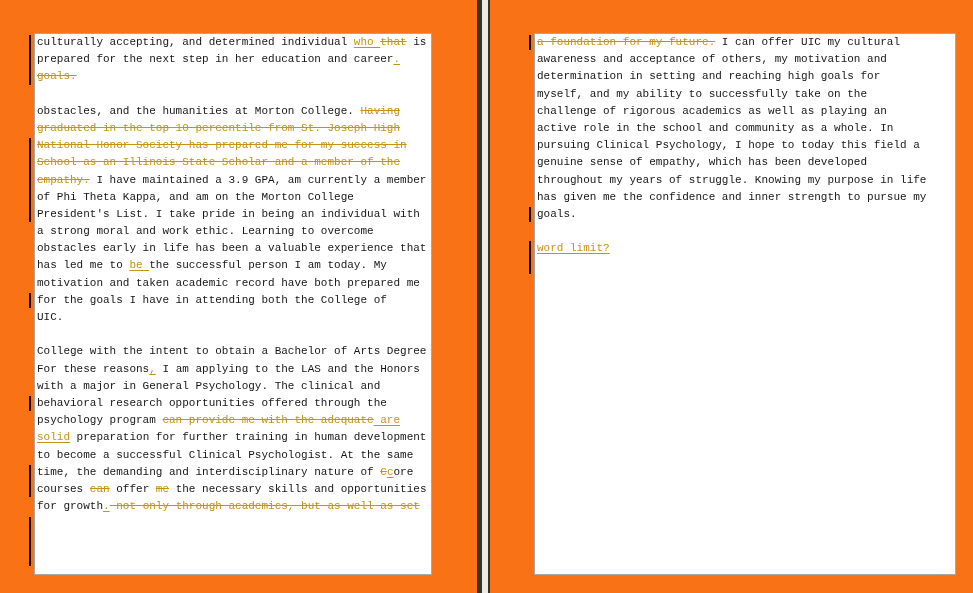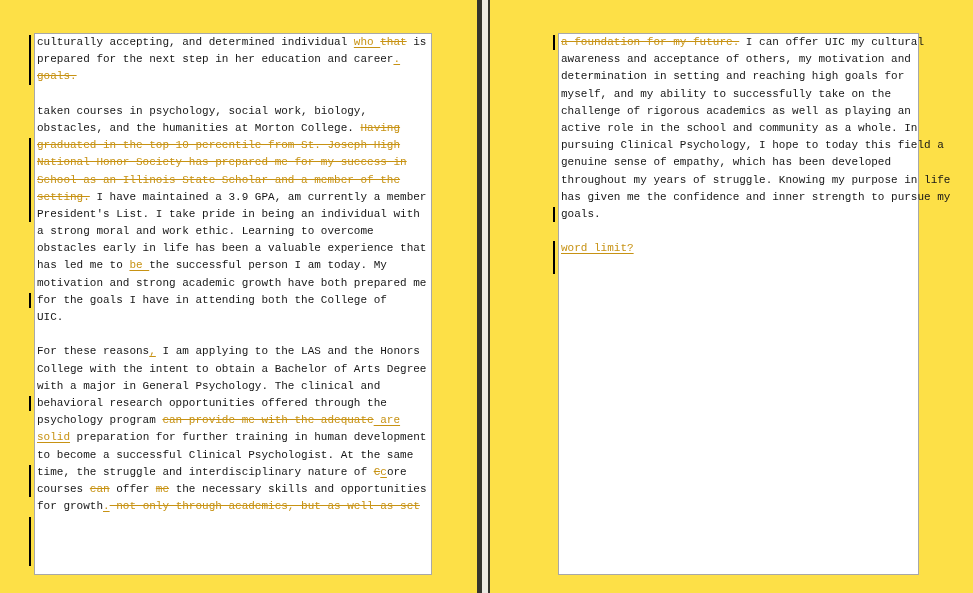--- a/index.html
+++ b/index.html
@@ -8,33 +8,33 @@
     background: #ffffff;
     width: 973px;
     height: 593px;
     overflow: hidden;
     font-family: "Liberation Mono", "DejaVu Sans Mono", monospace;
   }
   .workspace {
     position: relative;
     width: 973px;
     height: 593px;
-    background: #fde047;
+    background: #f97316;
     font-family: Liberation Mono, monospace;
   }
   .page {
     position: absolute;
     top: 33px;
     height: 542px;
     background: #ffffff;
     border: 1px solid var(--page-border, #a8a8a8);
     box-sizing: border-box;
   }
   #page-1 { left: 34px;  width: 398px; }
-  #page-2 { left: 558px; width: 361px; }
+  #page-2 { left: 534px; width: 422px; }
   .page-text {
     position: absolute;
     left: 2px;
     top: 0px;
     right: 0;
   }
   .line {
     height: 17.2px;
     line-height: 17.2px;
     font-size: 11px;
@@ -77,42 +77,42 @@
 <body>
 
 <div class="workspace">
 
   <div class="page" id="page-1">
     <div class="page-text">
         <div class="line"><span class="run-n">culturally accepting, and determined individual </span><span class="run-i">who </span><span class="run-d">that</span><span class="run-n"> is</span></div>
         <div class="line"><span class="run-n">prepared for the next step in her education and career</span><span class="run-i">.</span></div>
         <div class="line"><span class="run-d">goals.</span></div>
         <div class="line"></div>
-        <div class="line"><span class="run-n">taken courses in psychology, social work, biology,</span></div>
         <div class="line"><span class="run-n">obstacles, and the humanities at Morton College. </span><span class="run-d">Having</span></div>
         <div class="line"><span class="run-d">graduated in the top 10 percentile from St. Joseph High</span></div>
         <div class="line"><span class="run-d">National Honor Society has prepared me for my success in</span></div>
         <div class="line"><span class="run-d">School as an Illinois State Scholar and a member of the</span></div>
-        <div class="line"><span class="run-d">setting.</span><span class="run-n"> I have maintained a 3.9 GPA, am currently a member</span></div>
+        <div class="line"><span class="run-d">empathy.</span><span class="run-n"> I have maintained a 3.9 GPA, am currently a member</span></div>
+        <div class="line"><span class="run-n">of Phi Theta Kappa, and am on the Morton College</span></div>
         <div class="line"><span class="run-n">President's List. I take pride in being an individual with</span></div>
         <div class="line"><span class="run-n">a strong moral and work ethic. Learning to overcome</span></div>
         <div class="line"><span class="run-n">obstacles early in life has been a valuable experience that</span></div>
         <div class="line"><span class="run-n">has led me to </span><span class="run-i">be </span><span class="run-n">the successful person I am today. My</span></div>
-        <div class="line"><span class="run-n">motivation and strong academic growth have both prepared me</span></div>
+        <div class="line"><span class="run-n">motivation and taken academic record have both prepared me</span></div>
         <div class="line"><span class="run-n">for the goals I have in attending both the College of</span></div>
         <div class="line"><span class="run-n">UIC.</span></div>
         <div class="line"></div>
+        <div class="line"><span class="run-n">College with the intent to obtain a Bachelor of Arts Degree</span></div>
         <div class="line"><span class="run-n">For these reasons</span><span class="run-i">,</span><span class="run-n"> I am applying to the LAS and the Honors</span></div>
-        <div class="line"><span class="run-n">College with the intent to obtain a Bachelor of Arts Degree</span></div>
         <div class="line"><span class="run-n">with a major in General Psychology. The clinical and</span></div>
         <div class="line"><span class="run-n">behavioral research opportunities offered through the</span></div>
         <div class="line"><span class="run-n">psychology program </span><span class="run-d">can provide me with the adequate</span><span class="run-i"> are</span></div>
         <div class="line"><span class="run-i">solid</span><span class="run-n"> preparation for further training in human development</span></div>
         <div class="line"><span class="run-n">to become a successful Clinical Psychologist. At the same</span></div>
-        <div class="line"><span class="run-n">time, the struggle and interdisciplinary nature of </span><span class="run-d">C</span><span class="run-i">c</span><span class="run-n">ore</span></div>
+        <div class="line"><span class="run-n">time, the demanding and interdisciplinary nature of </span><span class="run-d">C</span><span class="run-i">c</span><span class="run-n">ore</span></div>
         <div class="line"><span class="run-n">courses </span><span class="run-d">can</span><span class="run-n"> offer </span><span class="run-d">me</span><span class="run-n"> the necessary skills and opportunities</span></div>
         <div class="line"><span class="run-n">for growth</span><span class="run-i">.</span><span class="run-d"> not only through academics, but as well as set</span></div>
       </div>
   <div class="changebar" style="top: 1px; height: 49.6px;"></div>
       <div class="changebar" style="top: 104.2px; height: 84px;"></div>
       <div class="changebar" style="top: 259px; height: 15.2px;"></div>
       <div class="changebar" style="top: 362.2px; height: 15.2px;"></div>
       <div class="changebar" style="top: 431px; height: 32.4px;"></div>
       <div class="changebar" style="top: 482.6px; height: 49.6px;"></div>
     </div>

